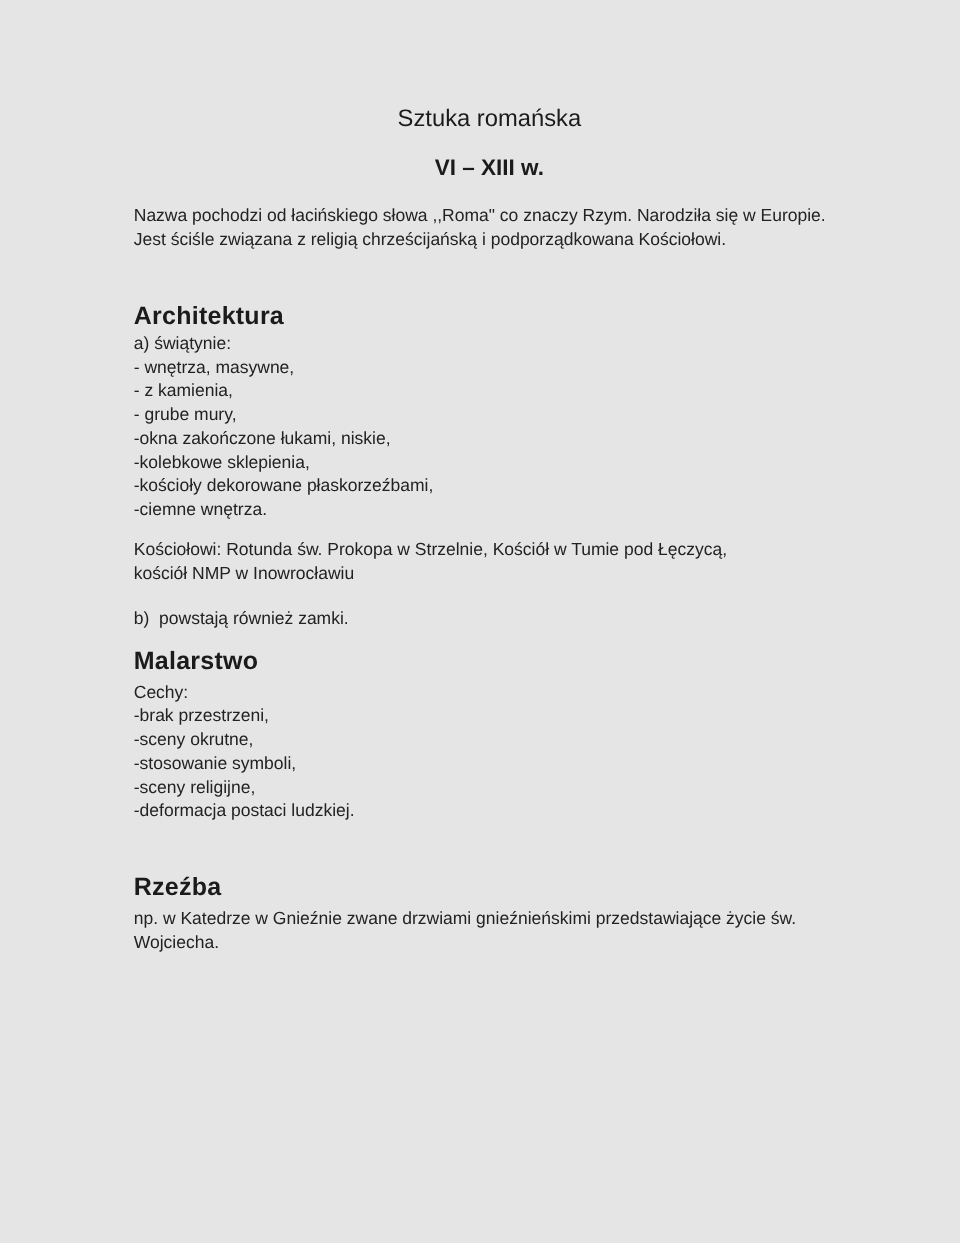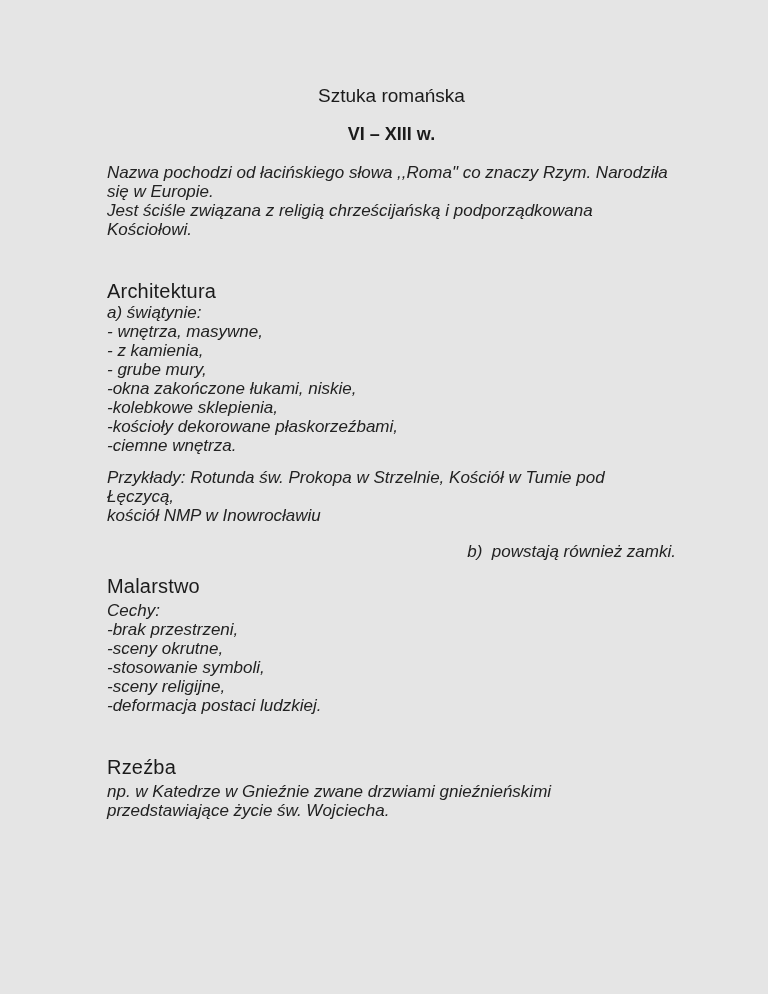--- a/index.html
+++ b/index.html
@@ -31,38 +31,37 @@
   }
   .doc-subtitle {
     text-align: center;
     font-size: 18px;
     line-height: 22px;
     font-weight: 700;
     margin-top: 16px;
     color: #1b1b1b;
   }
   .body-line {
-    font-size: 17px;
+    font-size: 14px;
     line-height: 19px;
     font-weight: 400;
     color: #222222;
     white-space: pre-wrap;
-    font-style: italic;
   }
   .intro { margin-top: 18px; }
   .section-heading {
     font-size: 20px;
     line-height: 24px;
-    font-weight: 400;
+    font-weight: 700;
     color: #1b1b1b;
     letter-spacing: 0.2px;
   }
   .heading-architektura { margin-top: 40px; }
   .examples { margin-top: 13px; }
-  .point-b { margin-top: 17px; text-align: right; }
+  .point-b { margin-top: 17px; }
   .heading-malarstwo { margin-top: 13px; }
   .cechy-block { margin-top: 3px; }
   .formy-block { margin-top: 24px; }
   .heading-rzezba { margin-top: 40px; }
   .rzezba-text { margin-top: 3px; }
 </style>
 </head>
 <body>
 
 <div class="page">
@@ -82,21 +81,21 @@
     <div class="body-line">- wnętrza, masywne,</div>
     <div class="body-line">- z kamienia,</div>
     <div class="body-line">- grube mury,</div>
     <div class="body-line">-okna zakończone łukami, niskie,</div>
     <div class="body-line">-kolebkowe sklepienia,</div>
     <div class="body-line">-kościoły dekorowane płaskorzeźbami,</div>
     <div class="body-line">-ciemne wnętrza.</div>
   </div>
 
   <div class="examples">
-    <div class="body-line">Przykłady: Rotunda św. Prokopa w Strzelnie, Kościół w Tumie pod Łęczycą,</div>
+    <div class="body-line">Kościołowi: Rotunda św. Prokopa w Strzelnie, Kościół w Tumie pod Łęczycą,</div>
     <div class="body-line">kościół NMP w Inowrocławiu</div>
   </div>
 
   <div class="body-line point-b">b)  powstają również zamki.</div>
 
   <div class="section-heading heading-malarstwo">Malarstwo</div>
 
   <div class="cechy-block">
     <div class="body-line">Cechy:</div>
     <div class="body-line">-brak przestrzeni,</div>

